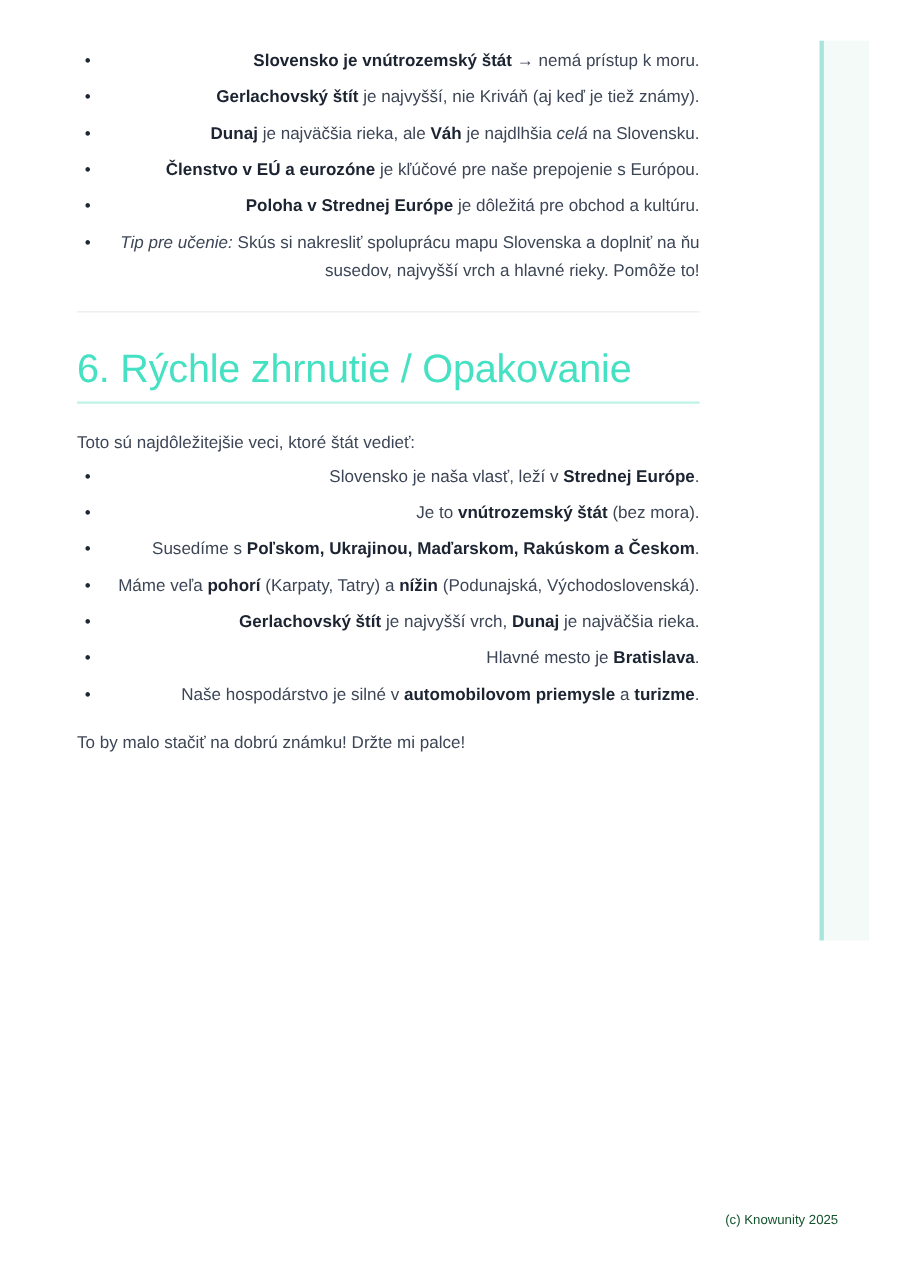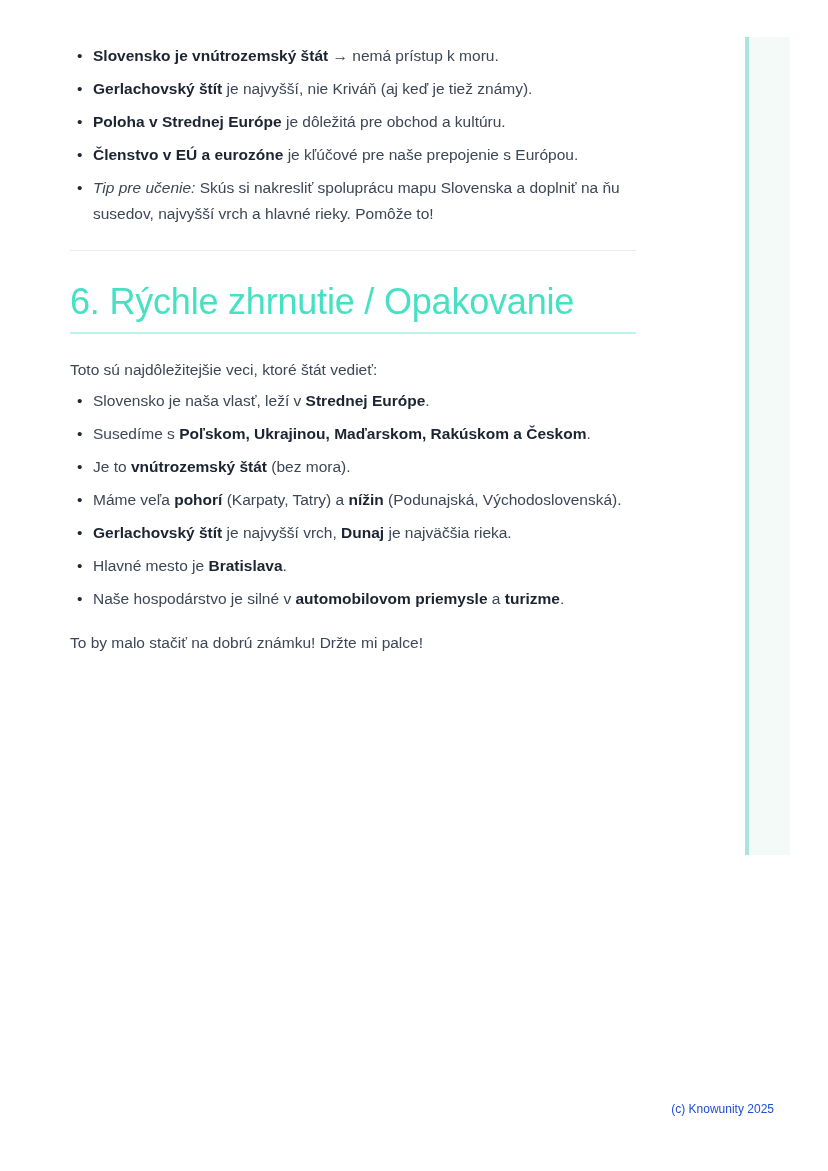--- a/index.html
+++ b/index.html
@@ -23,20 +23,21 @@
     top: 43px;
     width: 566px;
     color: #3d4656;
     font-size: 15.5px;
     line-height: 26px;
   }
   ul.list {
     list-style: none;
     margin: 0;
     padding: 0 0 0 23px;
+    text-align: right;
   }
   ul.list li {
     position: relative;
     margin: 0 0 7px 0;
   }
   ul.list li::before {
     content: "\2022";
     position: absolute;
     left: -16px;
     top: 0;
@@ -82,54 +83,55 @@
     position: absolute;
     left: 745px;
     top: 37px;
     width: 4px;
     height: 818px;
     background: #a9e5dc;
   }
   .footer {
     position: absolute;
     top: 1102px;
-    right: 54px;
+    right: 66px;
     font-size: 12px;
     line-height: 14px;
-    color: #1d4ed8;
+    color: #14532d;
   }
 </style>
 </head>
 <body>
 
 <div class="page">
 
   <div class="side-panel"></div>
   <div class="side-line"></div>
 
   <main class="content">
 
     <ul class="list" id="list-key-points">
         <li><span class="seg-b">Slovensko je vnútrozemský štát</span><span> → nemá prístup k moru.</span></li>
         <li><span class="seg-b">Gerlachovský štít</span><span> je najvyšší, nie Kriváň (aj keď je tiež známy).</span></li>
+        <li><span class="seg-b">Dunaj</span><span> je najväčšia rieka, ale </span><span class="seg-b">Váh</span><span> je najdlhšia </span><span class="seg-i">celá</span><span> na Slovensku.</span></li>
+        <li><span class="seg-b">Členstvo v EÚ a eurozóne</span><span> je kľúčové pre naše prepojenie s Európou.</span></li>
         <li><span class="seg-b">Poloha v Strednej Európe</span><span> je dôležitá pre obchod a kultúru.</span></li>
-        <li><span class="seg-b">Členstvo v EÚ a eurozóne</span><span> je kľúčové pre naše prepojenie s Európou.</span></li>
         <li><span class="seg-i">Tip pre učenie:</span><span> Skús si nakresliť spoluprácu mapu Slovenska a doplniť na ňu susedov, najvyšší vrch a hlavné rieky. Pomôže to!</span></li>
       </ul>
 
     <hr class="divider">
 
     <h2 class="section-heading">6. Rýchle zhrnutie / Opakovanie</h2>
 
     <p class="intro-par">Toto sú najdôležitejšie veci, ktoré štát vedieť:</p>
 
     <ul class="list summary" id="list-summary">
         <li><span>Slovensko je naša vlasť, leží v </span><span class="seg-b">Strednej Európe</span><span>.</span></li>
+        <li><span>Je to </span><span class="seg-b">vnútrozemský štát</span><span> (bez mora).</span></li>
         <li><span>Susedíme s </span><span class="seg-b">Poľskom, Ukrajinou, Maďarskom, Rakúskom a Českom</span><span>.</span></li>
-        <li><span>Je to </span><span class="seg-b">vnútrozemský štát</span><span> (bez mora).</span></li>
         <li><span>Máme veľa </span><span class="seg-b">pohorí</span><span> (Karpaty, Tatry) a </span><span class="seg-b">nížin</span><span> (Podunajská, Východoslovenská).</span></li>
         <li><span class="seg-b">Gerlachovský štít</span><span> je najvyšší vrch, </span><span class="seg-b">Dunaj</span><span> je najväčšia rieka.</span></li>
         <li><span>Hlavné mesto je </span><span class="seg-b">Bratislava</span><span>.</span></li>
         <li><span>Naše hospodárstvo je silné v </span><span class="seg-b">automobilovom priemysle</span><span> a </span><span class="seg-b">turizme</span><span>.</span></li>
       </ul>
 
     <p class="closing-par">To by malo stačiť na dobrú známku! Držte mi palce!</p>
 
   </main>
 

